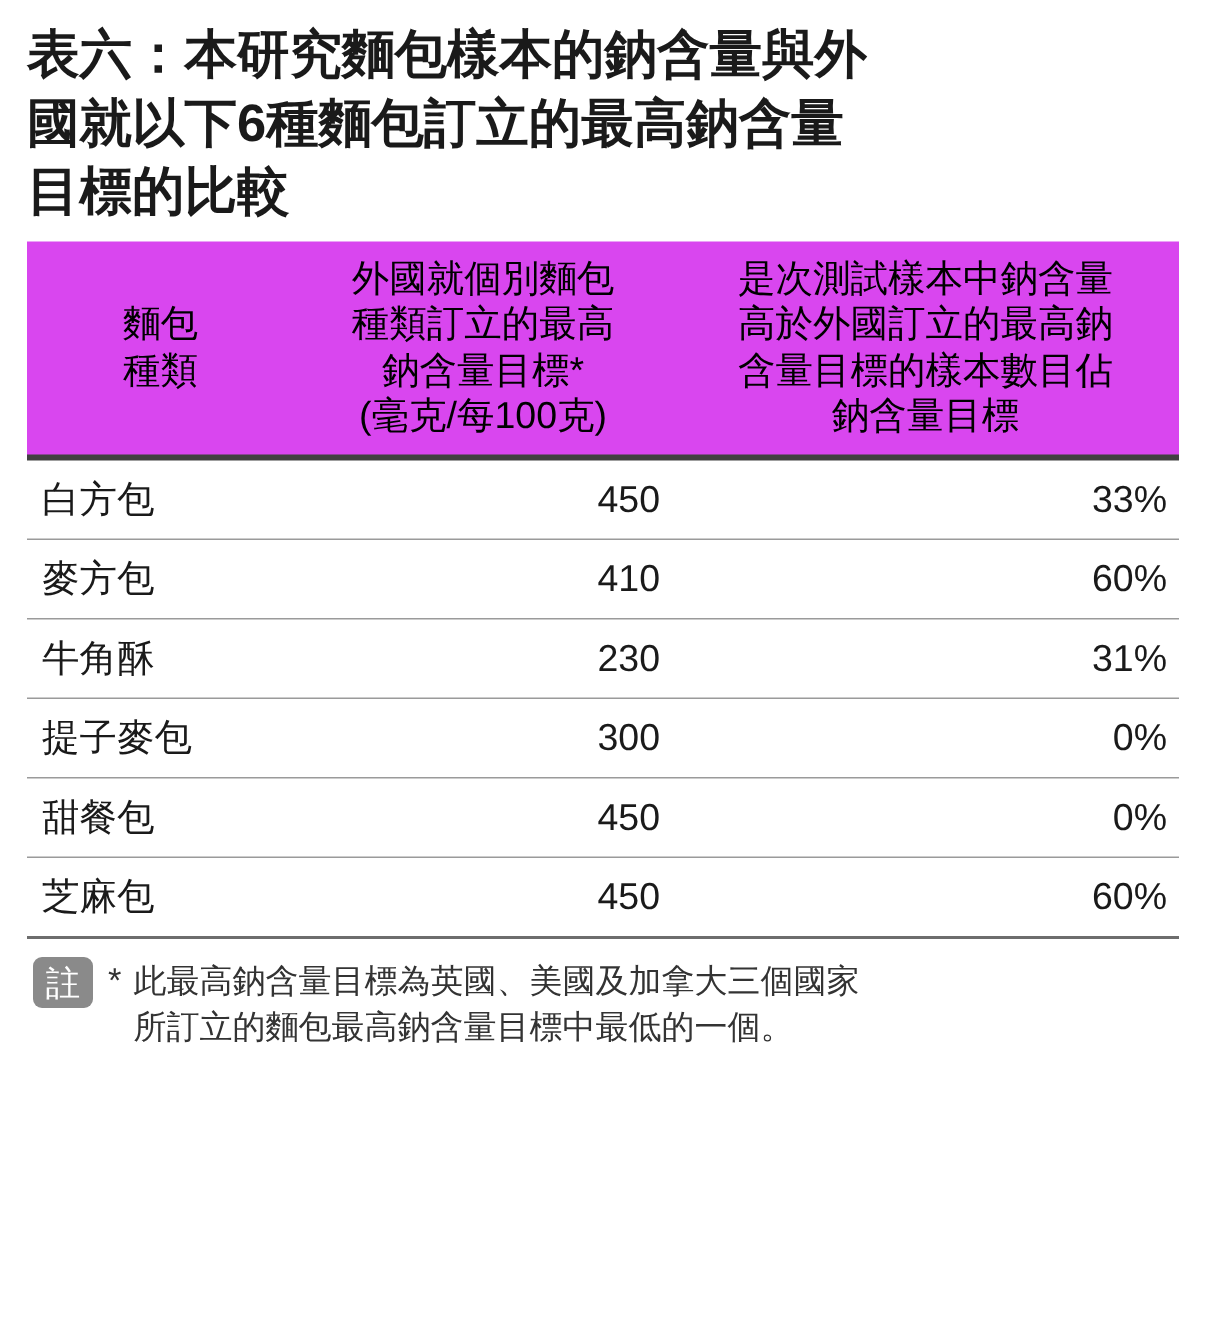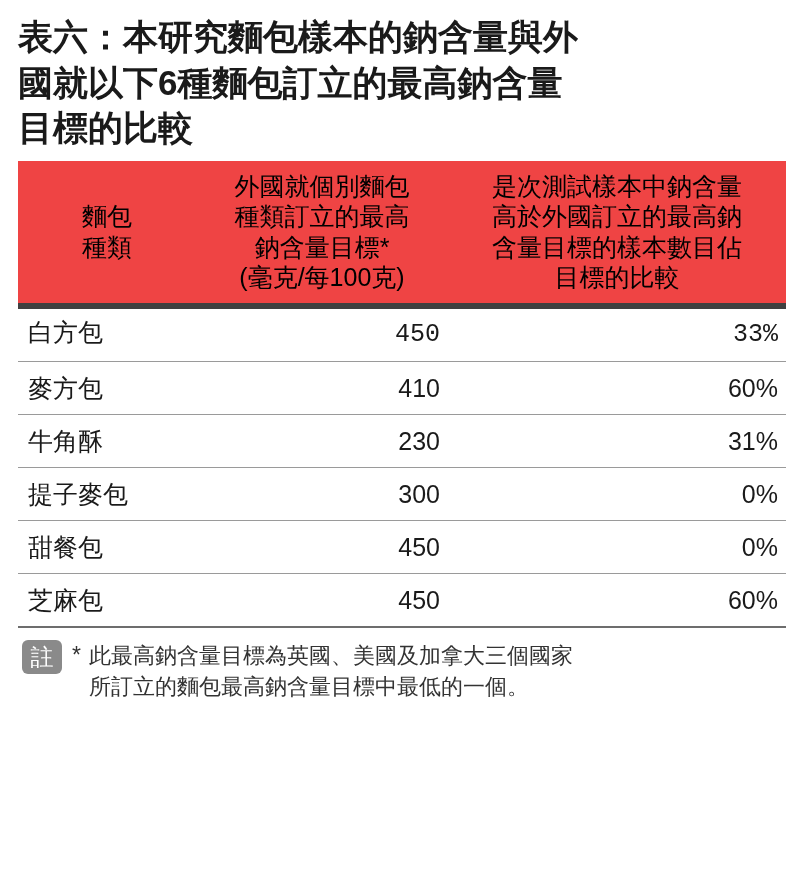--- a/index.html
+++ b/index.html
@@ -34,21 +34,21 @@
     border-collapse: collapse;
     width: 768px;
     table-layout: fixed;
     margin: 0;
   }
   table.data col.c0 { width: 178px; }
   table.data col.c1 { width: 252px; }
   table.data col.c2 { width: 338px; }
 
   table.data th {
-    background: #ef4444;
+    background: #d946ef;
     color: #000000;
     font-size: 25px;
     font-weight: normal;
     line-height: 1.22;
     padding: 10px 8px;
     border: none;
     vertical-align: middle;
     text-align: center;
     white-space: pre-line;
   }
@@ -66,22 +66,21 @@
   table.data tr.row td.cat {
     text-align: left;
     padding-left: 10px;
     background: #ffffff;
   }
   table.data tr.row td.num,
   table.data tr.row td.pct {
     text-align: right;
   }
   table.data tr.row:first-child td {
-    border-top: 6px solid #404040;
-    font-family: Liberation Mono, monospace;
+    border-top: 4px solid #404040;
   }
   table.data tr.row:last-child td {
     border-bottom: 2px solid #6d6d6d;
   }
 
   .note {
     display: flex;
     align-items: flex-start;
     margin-top: 12px;
     padding-left: 4px;
@@ -131,21 +130,21 @@
       <tr>
         <th class="hcat">麵包
 種類</th>
         <th>外國就個別麵包
 種類訂立的最高
 鈉含量目標*
 (毫克/每100克)</th>
         <th>是次測試樣本中鈉含量
 高於外國訂立的最高鈉
 含量目標的樣本數目佔
-目標的比較</th>
+鈉含量目標</th>
       </tr>
     </thead>
     <tbody>
       <tr class="row">
         <td class="cat">白方包</td>
         <td class="num">450</td>
         <td class="pct">33%</td>
       </tr>
       <tr class="row">
         <td class="cat">麥方包</td>

